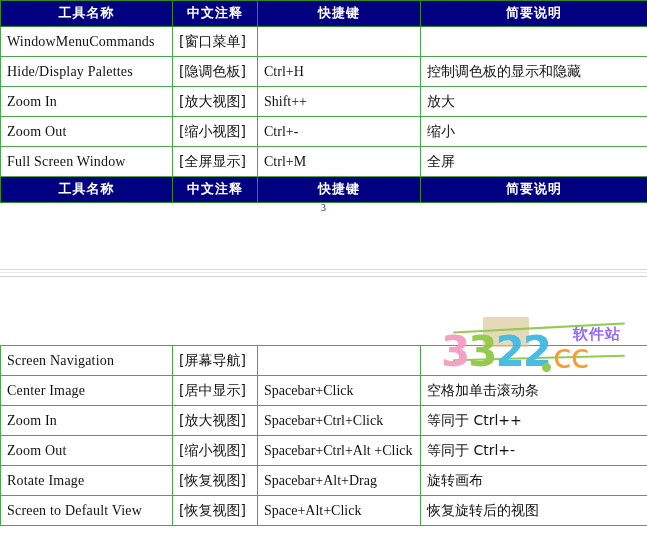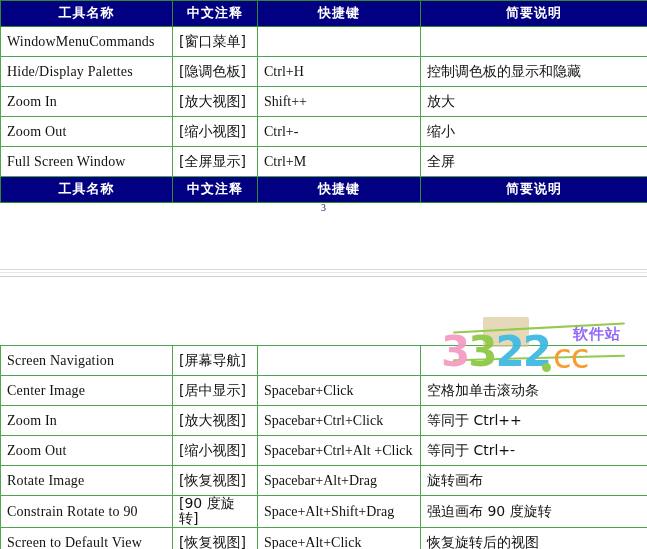--- a/index.html
+++ b/index.html
@@ -275,26 +275,20 @@
           <td class="col-key bold-cell">Spacebar+Ctrl+Alt +Click</td>
           <td class="col-desc">等同于 Ctrl+-</td>
         </tr>
         <tr class="data-row">
           <td class="col-name">Rotate Image</td>
           <td class="col-cn">[恢复视图]</td>
           <td class="col-key">Spacebar+Alt+Drag</td>
           <td class="col-desc">旋转画布</td>
         </tr>
         <tr class="data-row">
-          <td class="col-name">Constrain Rotate to 90</td>
-          <td class="col-cn">[90 度旋转]</td>
-          <td class="col-key">Space+Alt+Shift+Drag</td>
-          <td class="col-desc">强迫画布 90 度旋转</td>
-        </tr>
-        <tr class="data-row">
           <td class="col-name">Screen to Default View</td>
           <td class="col-cn">[恢复视图]</td>
           <td class="col-key">Space+Alt+Click</td>
           <td class="col-desc">恢复旋转后的视图</td>
         </tr>
       </tbody>
   </table>
 
   <div class="watermark">
     <div class="wm-badge"></div>

